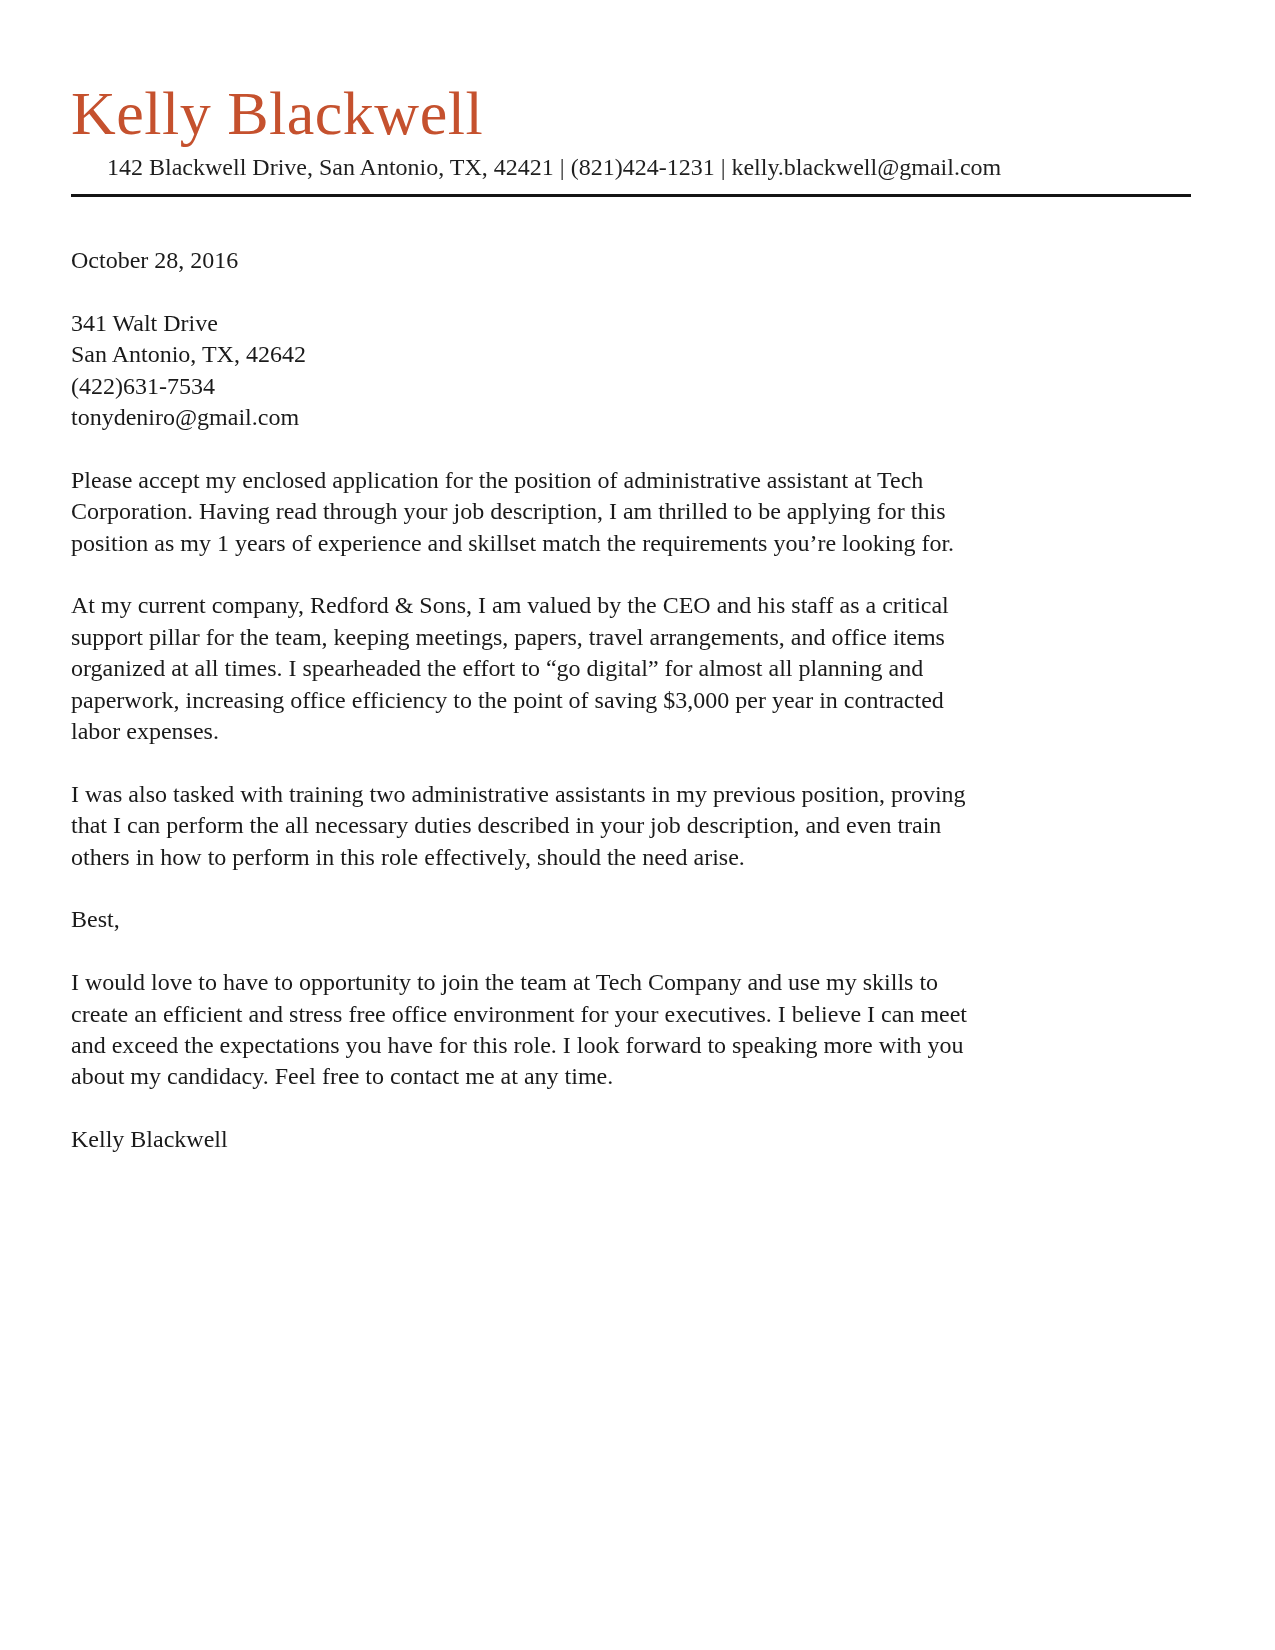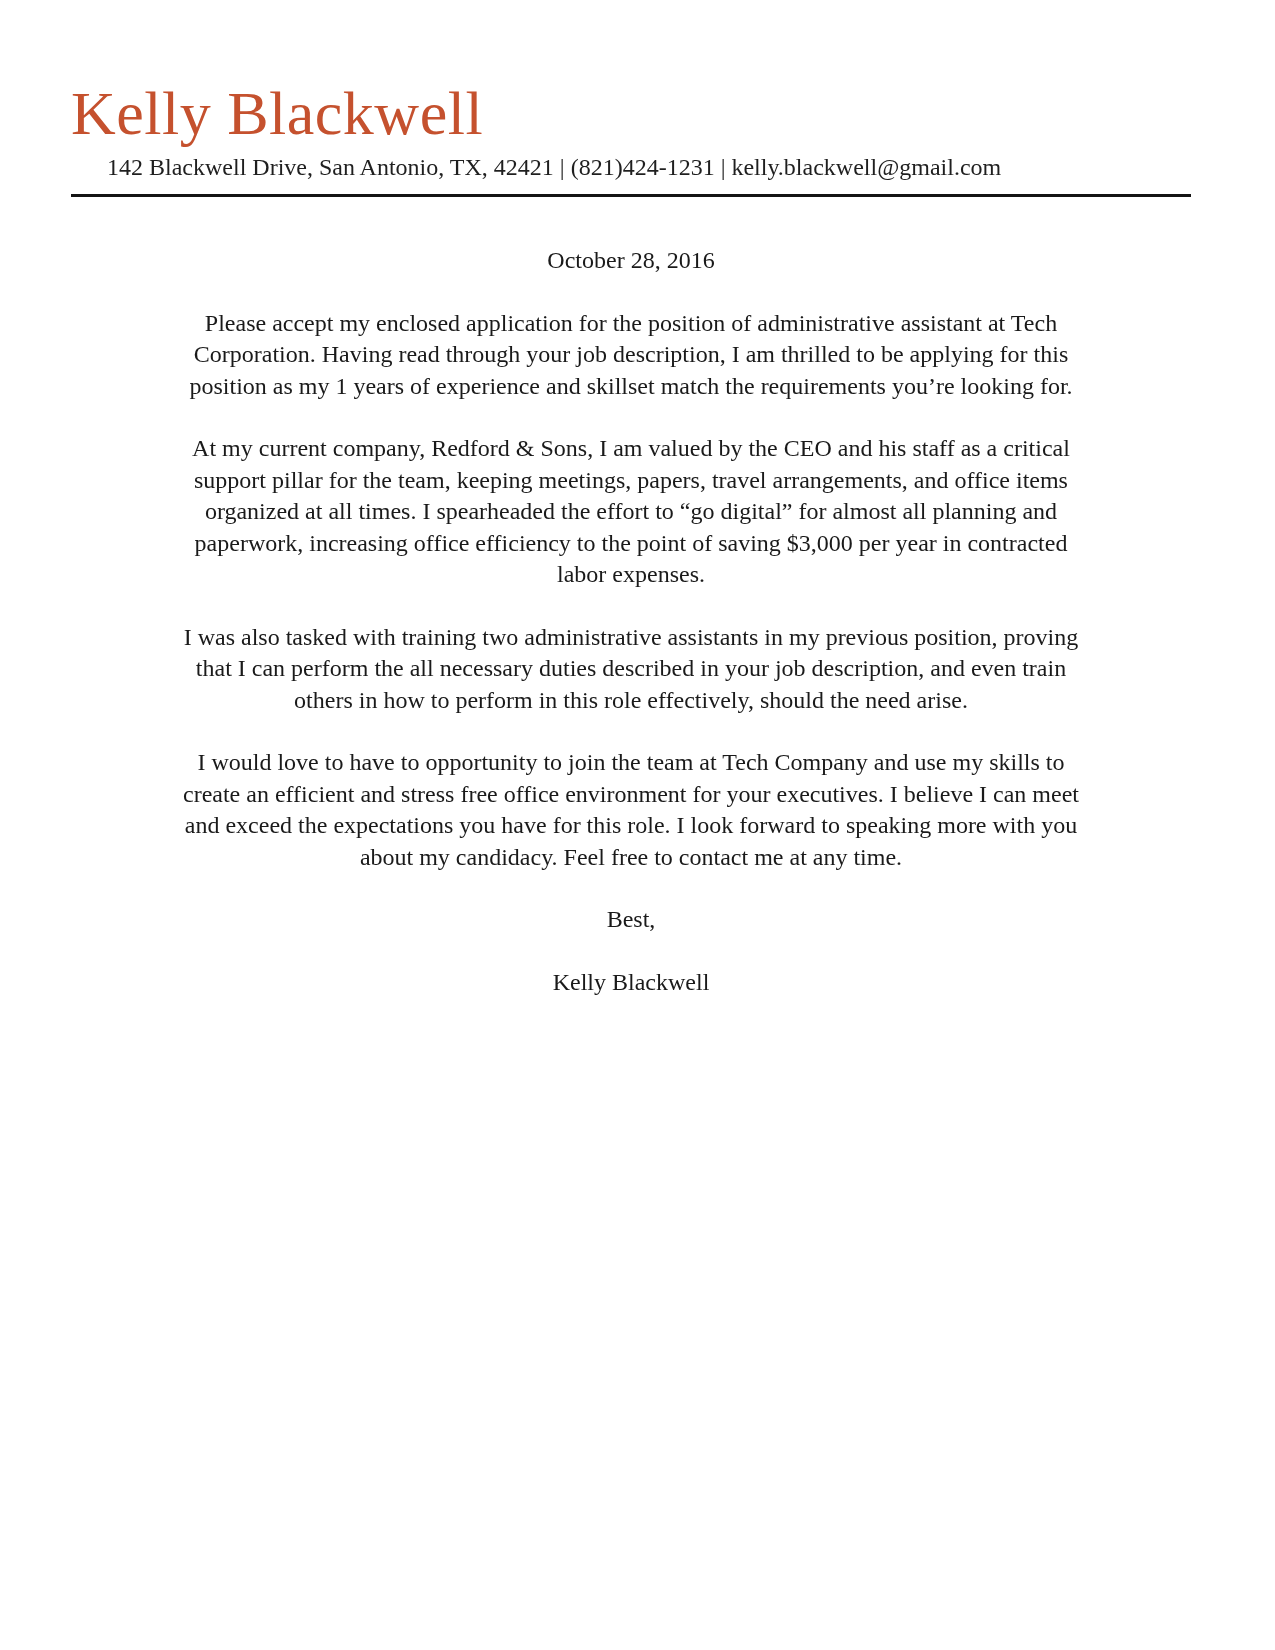--- a/index.html
+++ b/index.html
@@ -40,54 +40,57 @@
   }
   .letter-body {
     margin-top: 48px;
     font-size: 24px;
     line-height: 31.4px;
     color: #1a1a1a;
   }
   .block {
     margin: 0 0 31.4px 0;
     white-space: pre-line;
-    text-align: center;
   }
 </style>
 </head>
 <body>
 
 <div class="page">
   <header>
     <h1 class="sender-name" style="color: rgb(197, 81, 46);">Kelly Blackwell</h1>
     <div class="sender-contact">142 Blackwell Drive, San Antonio, TX, 42421 | (821)424-1231 | kelly.blackwell@gmail.com</div>
     <hr class="divider">
   </header>
 
   <main class="letter-body">
     <p class="block">October 28, 2016</p>
 
+    <p class="block">341 Walt Drive
+San Antonio, TX, 42642
+(422)631-7534
+tonydeniro@gmail.com</p>
 
 
     <p class="block">Please accept my enclosed application for the position of administrative assistant at Tech
 Corporation. Having read through your job description, I am thrilled to be applying for this
 position as my 1 years of experience and skillset match the requirements you’re looking for.</p>
 
     <p class="block">At my current company, Redford &amp; Sons, I am valued by the CEO and his staff as a critical
 support pillar for the team, keeping meetings, papers, travel arrangements, and office items
 organized at all times. I spearheaded the effort to “go digital” for almost all planning and
 paperwork, increasing office efficiency to the point of saving $3,000 per year in contracted
 labor expenses.</p>
 
     <p class="block">I was also tasked with training two administrative assistants in my previous position, proving
 that I can perform the all necessary duties described in your job description, and even train
 others in how to perform in this role effectively, should the need arise.</p>
 
+    <p class="block">Best,</p>
+
     <p class="block">I would love to have to opportunity to join the team at Tech Company and use my skills to
 create an efficient and stress free office environment for your executives. I believe I can meet
 and exceed the expectations you have for this role. I look forward to speaking more with you
 about my candidacy. Feel free to contact me at any time.</p>
-
-    <p class="block">Best,</p>
 
     <p class="block">Kelly Blackwell</p>
   </main>
 </div>
 
 </body></html>

